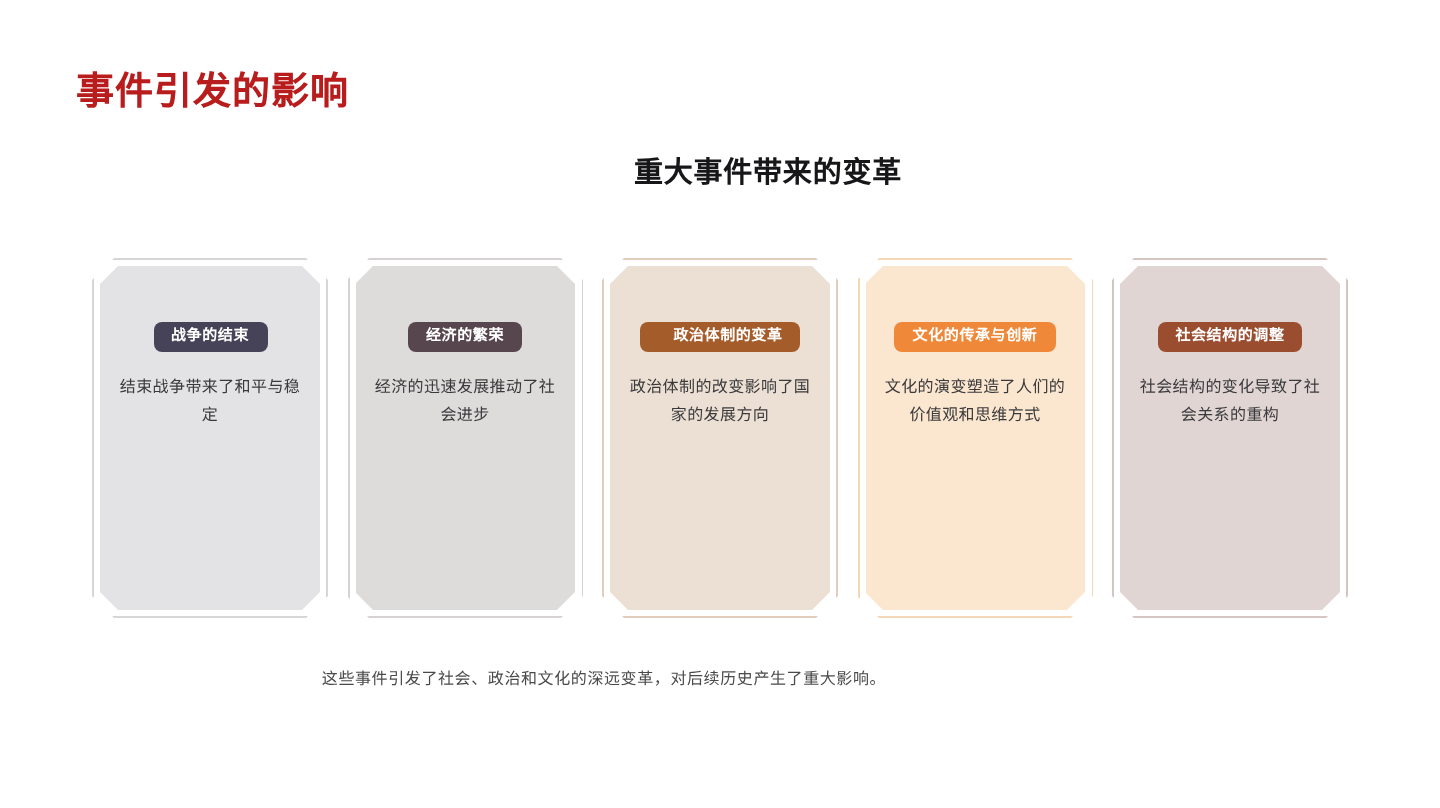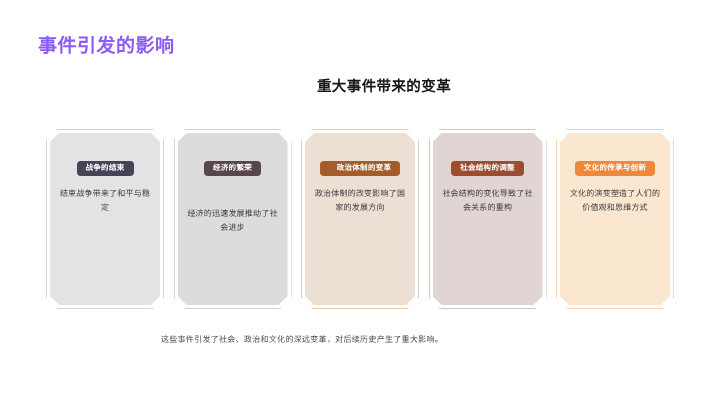--- a/index.html
+++ b/index.html
@@ -25,21 +25,21 @@
     background: #ffffff;
   }
 
   
   .page-title {
     position: absolute;
     left: 38px;
     top: 30px;
     font-size: 19px;
     font-weight: 700;
-    color: #8b5cf6;
+    color: #b91c1c;
     letter-spacing: 0.5px;
     white-space: nowrap;
   }
 
   .section-subtitle {
     position: absolute;
     left: 0;
     top: 74px;
     width: 720px;
     text-align: center;
@@ -166,48 +166,48 @@
 
     <div class="card-wrap">
       <div class="card" style="background: rgb(227, 227, 229);">
         <div class="badge" style="background: rgb(70, 66, 88);">战争的结束</div>
         <div class="card-body">结束战争带来了和平与稳定</div>
       </div>
       <div class="card-outline" style="border-color: rgb(216, 214, 212);"></div>
     </div>
 
     <div class="card-wrap">
-      <div class="card" style="background: rgb(222, 219, 219); gap: 20px;">
+      <div class="card" style="background: rgb(222, 219, 219);">
         <div class="badge" style="background: rgb(87, 70, 77);">经济的繁荣</div>
         <div class="card-body">经济的迅速发展推动了社会进步</div>
       </div>
       <div class="card-outline" style="border-color: rgb(214, 210, 209);"></div>
     </div>
 
     <div class="card-wrap">
       <div class="card" style="background: rgb(236, 223, 211);">
         <div class="badge" style="background: rgb(164, 92, 42); padding-left: 17px;">政治体制的变革</div>
         <div class="card-body">政治体制的改变影响了国家的发展方向</div>
       </div>
       <div class="card-outline" style="border-color: rgb(224, 205, 187);"></div>
     </div>
 
     <div class="card-wrap">
+      <div class="card" style="background: rgb(251, 230, 207);">
+        <div class="badge" style="background: rgb(240, 136, 58);">文化的传承与创新</div>
+        <div class="card-body">文化的演变塑造了人们的价值观和思维方式</div>
+      </div>
+      <div class="card-outline" style="border-color: rgb(243, 215, 182);"></div>
+    </div>
+
+    <div class="card-wrap">
       <div class="card" style="background: rgb(224, 213, 211);">
         <div class="badge" style="background: rgb(154, 78, 47);">社会结构的调整</div>
         <div class="card-body">社会结构的变化导致了社会关系的重构</div>
       </div>
       <div class="card-outline" style="border-color: rgb(213, 198, 195);"></div>
     </div>
 
-    <div class="card-wrap">
-      <div class="card" style="background: rgb(251, 230, 207);">
-        <div class="badge" style="background: rgb(240, 136, 58);">文化的传承与创新</div>
-        <div class="card-body">文化的演变塑造了人们的价值观和思维方式</div>
-      </div>
-      <div class="card-outline" style="border-color: rgb(243, 215, 182);"></div>
-    </div>
-
   </div>
 
   <div class="footer-note">这些事件引发了社会、政治和文化的深远变革，对后续历史产生了重大影响。</div>
 
 </div>
 
 </body></html>

